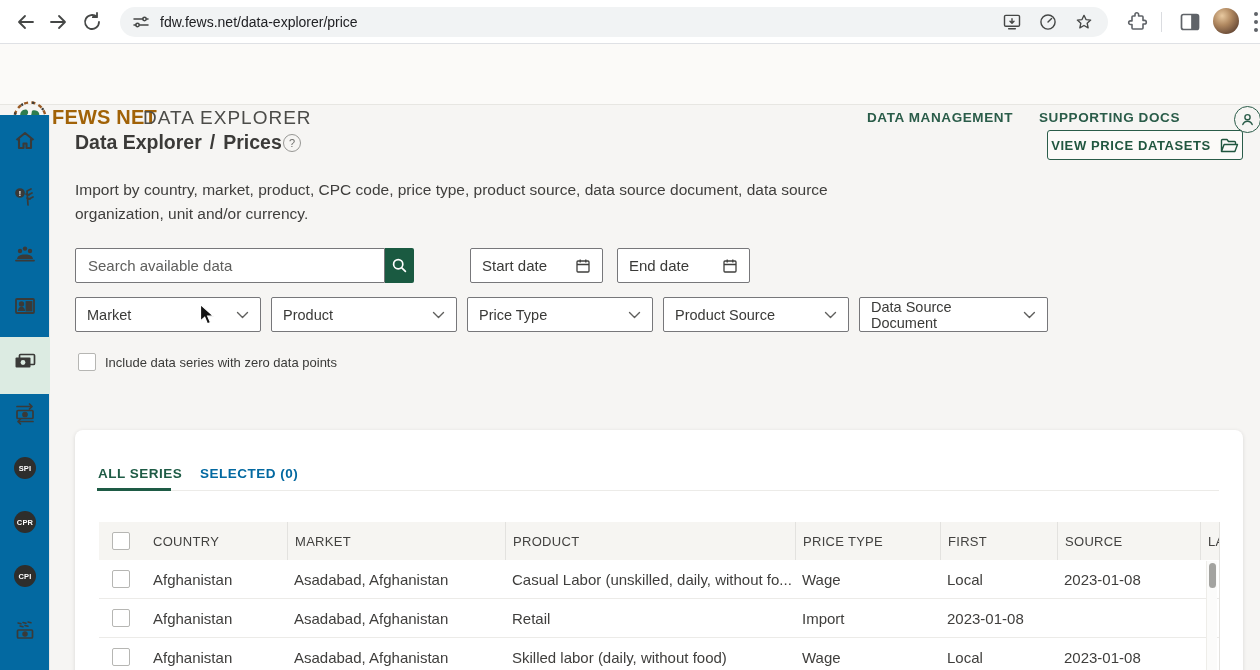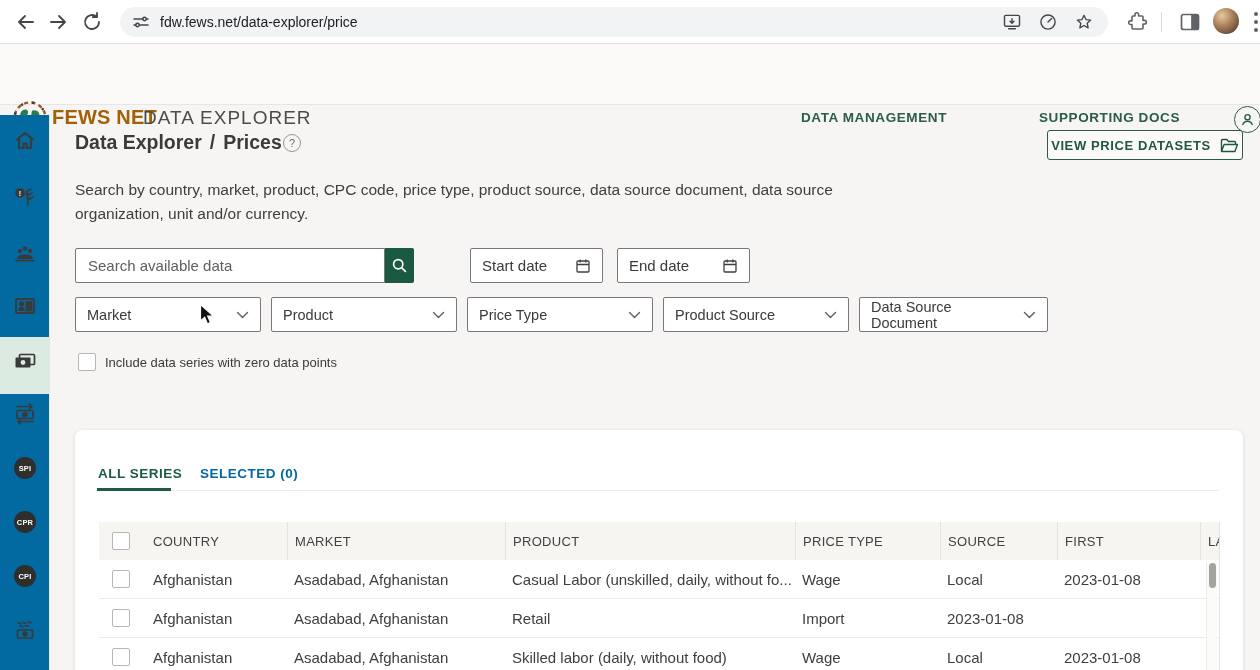--- a/index.html
+++ b/index.html
@@ -20,21 +20,21 @@
   .avatar { position:absolute; left:1213px; top:8px; width:26px; height:26px; border-radius:50%;
     background:radial-gradient(circle at 35% 30%, #e8c9a0 0%, #b08860 38%, #6e4f3a 75%, #3e2d22 100%); }
   .more-dots { position:absolute; left:1254px; top:12px; width:4px; height:20px; }
   .more-dots i { display:block; width:4px; height:4px; border-radius:50%; background:#5f6368; margin-bottom:4px; }
   
   .app-header { position:absolute; left:0; top:44px; width:1260px; height:61px;
     background:#fbfaf8; border-bottom:1px solid #e7e6e2; }
   .logo { position:absolute; left:12px; top:56px; width:36px; height:36px; }
   .brand { position:absolute; left:52px; top:62px; font-size:20px; font-weight:bold; color:#a16207; letter-spacing:.2px; }
   .appname { position:absolute; left:143px; top:63px; font-size:19px; color:#4c4c49; letter-spacing:1px; }
-  .top-nav { position:absolute; right:80px; top:66px; display:flex; gap:92px; }
+  .top-nav { position:absolute; right:80px; top:66px; display:flex; gap:26px; }
   .top-nav .nav-link { font-size:13.5px; font-weight:bold; letter-spacing:.6px; color:#2a5c49; cursor:pointer; }
   .user-btn { position:absolute; left:1234px; top:62px; width:27px; height:27px; border:1.6px solid #2a5c49;
     border-radius:50%; display:flex; align-items:center; justify-content:center; }
   
   .sidebar { position:absolute; left:0; top:115px; width:50px; height:565px;
     background:#0369a1; border-right:1px solid #e9e8e5; }
   .side-hl { position:absolute; left:0; top:222px; width:50px; height:57px; background:#dcebe2; }
   .side-ic { position:absolute; left:13px; width:24px; height:24px; }
   .badge { position:absolute; left:14px; width:22px; height:22px; border-radius:50%; background:#2e2e2c;
     color:#fff; font-size:7.5px; font-weight:bold; letter-spacing:.2px;
@@ -248,21 +248,21 @@
   </div>
   <div class="help-circ">?</div>
 
   <button class="btn-datasets">
     <span>VIEW PRICE DATASETS</span>
     <svg width="19" height="15" viewBox="0 0 19 15">
         <path d="M1.5 13.5v-11a1 1 0 0 1 1-1H7l1.5 2h6a1 1 0 0 1 1 1v1.5M1.5 13.5l2.6-7h13.4l-2.6 7z" fill="none" stroke="#20563f" stroke-width="1.4" stroke-linejoin="round"></path>
       </svg>
   </button>
 
-  <div class="desc">Search by country, market, product, CPC code, price type, product source, data source document, data source organization, unit and/or currency.</div>
+  <div class="desc">Import by country, market, product, CPC code, price type, product source, data source document, data source organization, unit and/or currency.</div>
 
   <div class="ctl search-input">
     <input type="text" placeholder="Search available data" style="">
   </div>
   <button class="search-btn">
     <svg width="17" height="17" viewBox="0 0 17 17">
         <g fill="none" stroke="#ffffff" stroke-width="1.7" stroke-linecap="round">
           <circle cx="7.2" cy="7.2" r="4.6"></circle>
           <path d="M10.8 10.8l3.6 3.6"></path>
         </g>
@@ -331,22 +331,22 @@
     <div class="tab-underline"></div>
 
     <div class="thead">
       <div class="chk-cell">
           <div class="chk"></div>
         </div>
       <div class="th first-col">COUNTRY</div>
       <div class="th">MARKET</div>
       <div class="th">PRODUCT</div>
       <div class="th">PRICE TYPE</div>
+      <div class="th">FIRST</div>
       <div class="th">SOURCE</div>
-      <div class="th">FIRST</div>
       <div class="th">LAST</div>
     </div>
 
     <div class="trow" style="top:130px">
       <div class="chk-cell">
           <div class="chk"></div>
         </div>
       <div class="td">Afghanistan</div>
       <div class="td">Asadabad, Afghanistan</div>
       <div class="td">Casual Labor (unskilled, daily, without fo...</div>

